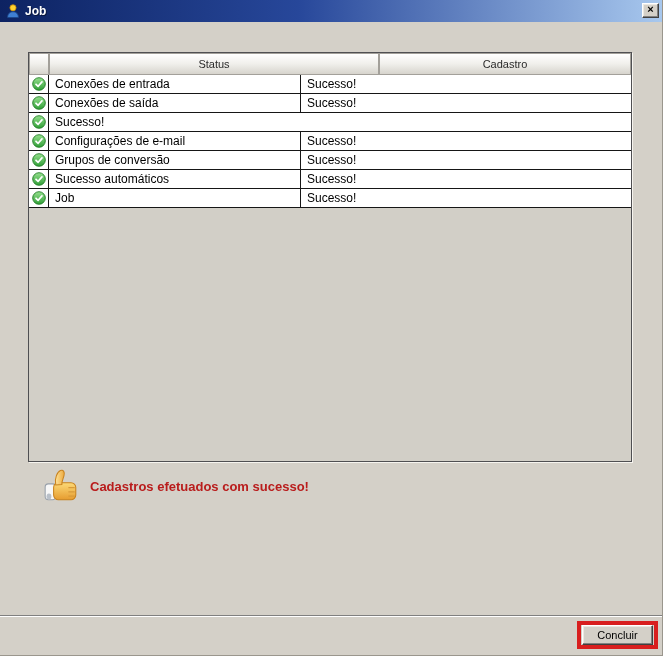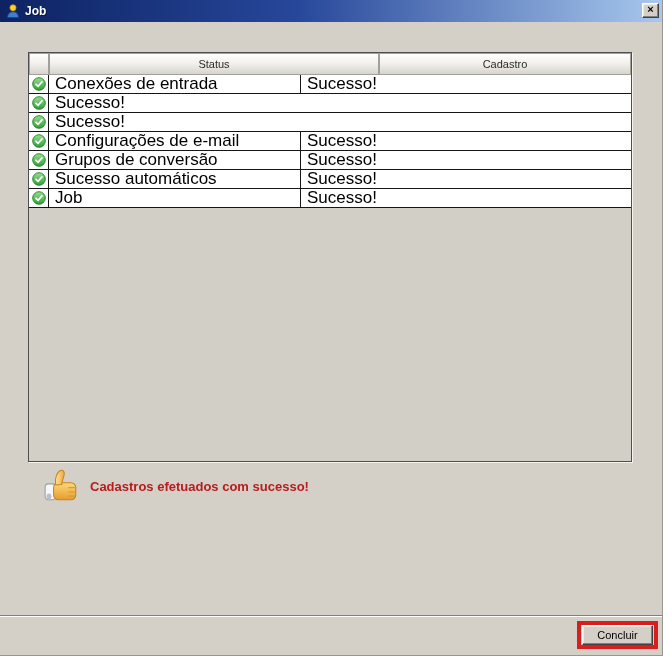--- a/index.html
+++ b/index.html
@@ -52,21 +52,21 @@
     font-size: 11px; color: #2b2b2b;
     display: flex; align-items: center; justify-content: center;
   }
   .icon-col   { width: 20px; flex: 0 0 auto; }
   .cad-col    { width: 252px; flex: 0 0 auto; }
   .status-col { flex: 1 1 auto; }
   .grid-row {
     display: flex; height: 19px; background: #ffffff;
     border-bottom: 1px solid #161616;
   }
-  .cell { font-size: 17px; color: #000; display: flex; align-items: center; }
+  .cell { font-size: 12px; color: #000; display: flex; align-items: center; }
   .cell.icon-col   { justify-content: center; border-right: 1px solid #161616; }
   .cell.cad-col    { padding-left: 6px; border-right: 1px solid #161616; }
   .cell.status-col { padding-left: 6px; }
   .check { width: 14px; height: 14px; display: block; }
   
   .message-row { position: absolute; left: 42px; top: 467px; display: flex; align-items: center; }
   .thumb-icon { width: 38px; height: 38px; flex: 0 0 auto; }
   .message-text { margin-left: 10px; font-size: 13px; font-weight: bold; color: #b91c1c; }
   
   .divider {
@@ -133,20 +133,21 @@
         <defs>
           <linearGradient id="grn" x1="0" y1="0" x2="0" y2="1">
             <stop offset="0" stop-color="#96e08e"></stop>
             <stop offset="1" stop-color="#2f9e36"></stop>
           </linearGradient>
         </defs>
         <circle cx="8" cy="8" r="7.2" fill="url(#grn)" stroke="#1f7a23" stroke-width="1"></circle>
         <path d="M4.6 8.3 L7 10.6 L11.4 5.6" stroke="#ffffff" stroke-width="2" fill="none" stroke-linecap="round" stroke-linejoin="round"></path>
       </svg>
     </div>
+    <div class="cell cad-col">Conexões de saída</div>
     <div class="cell status-col">Sucesso!</div>
   </div>
 
   <div class="grid-row">
     <div class="cell icon-col">
       <svg class="check" viewBox="0 0 16 16">
         <defs>
           <linearGradient id="grn" x1="0" y1="0" x2="0" y2="1">
             <stop offset="0" stop-color="#96e08e"></stop>
             <stop offset="1" stop-color="#2f9e36"></stop>

